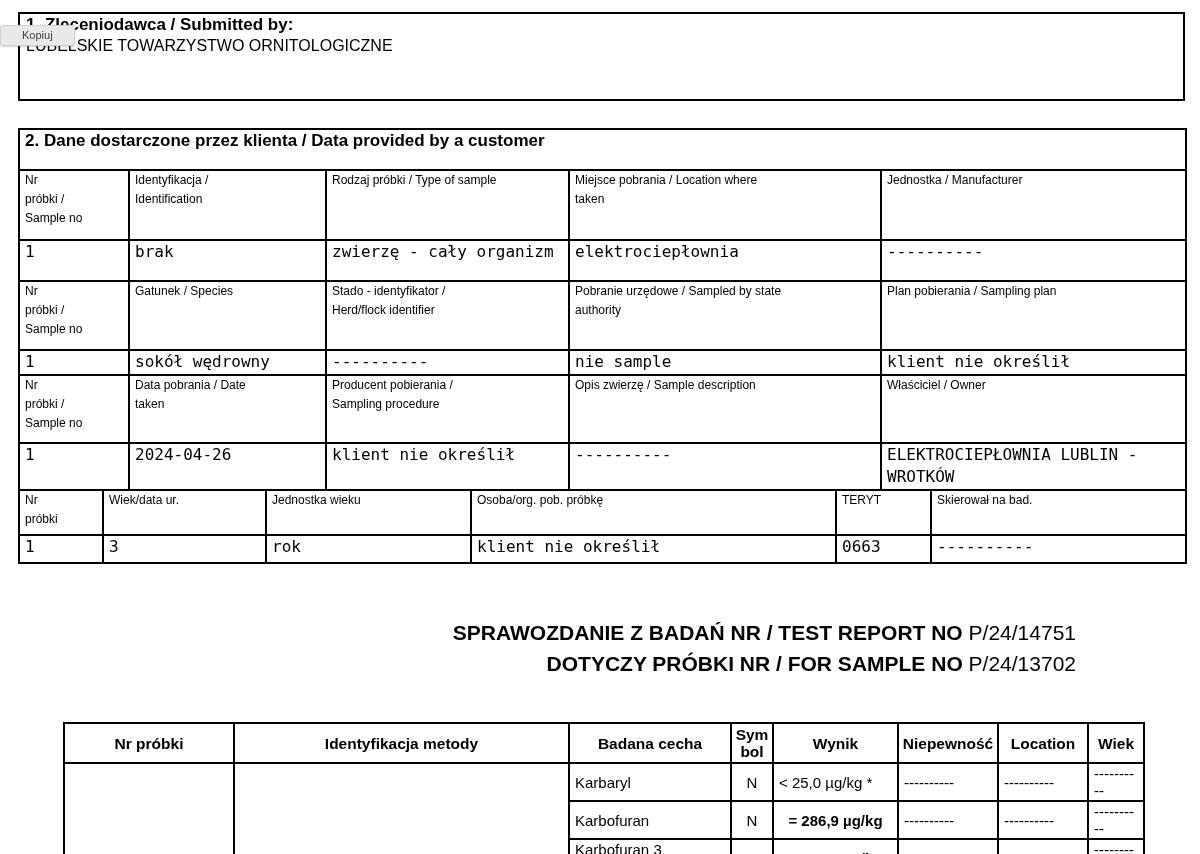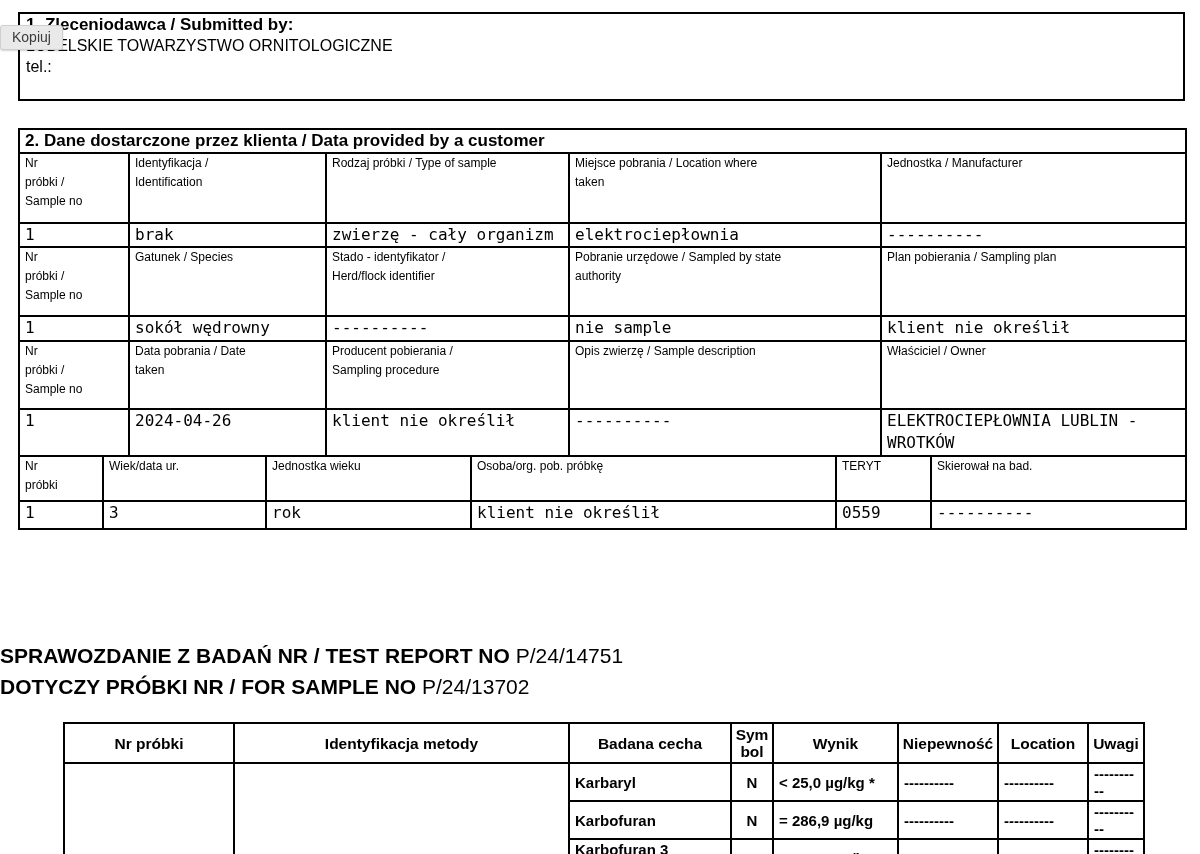--- a/index.html
+++ b/index.html
@@ -8,62 +8,61 @@
 
   
   .box1 { position:absolute; left:18px; top:12px; width:1167px; height:89px;
           border:2px solid #000; box-sizing:border-box; padding:0 6px; }
   .b1-title { font-weight:bold; font-size:17px; line-height:21px; }
   .b1-line  { font-size:16px; line-height:21px; }
 
   
   .kopiuj { position:absolute; left:0; top:25px; z-index:5;
             background:#e9e9e9; border:1px solid #cfcfcf; border-radius:3px;
-            padding:3px 11px 4px; font-family:"Liberation Sans", sans-serif;
-            font-size:14px; color:#3c3c3c; box-shadow:0 1px 2px rgba(0,0,0,.18);
+            padding:3px 21px 4px; font-family:"Liberation Sans", sans-serif;
+            font-size:11px; color:#3c3c3c; box-shadow:0 1px 2px rgba(0,0,0,.18);
             cursor:pointer; }
 
   
   table { border-collapse:collapse; table-layout:fixed; }
   .t2wrap { position:absolute; left:18px; top:128px; width:1167px; }
   .t2, .t2b { width:1167px; }
   .t2 td, .t2b td { border:2px solid #000; padding:0 5px; vertical-align:top; overflow:hidden; }
   .sect { font-weight:bold; font-size:17px; line-height:22px; }
   .hdr  { font-size:12px; line-height:19px; white-space:pre-line; padding-top:1px; }
   .mono { font-family:"DejaVu Sans Mono","Liberation Mono",monospace; font-size:16px; line-height:22px; }
   .t2b { margin-top:-2px; }
-  tr.h24{height:24px} tr.h25{height:25px} tr.h28{height:28px} tr.h45{height:45px}
+  tr.h24{height:41px} tr.h25{height:25px} tr.h28{height:28px} tr.h45{height:45px}
   tr.h47{height:47px} tr.h68{height:68px} tr.h69{height:69px} tr.h70{height:70px}
   tr.h38{height:38px} tr.h26{height:26px}
 
   
-  .titles { position:absolute; left:0; top:617px; width:1076px; text-align:left;
-            font-size:21px; line-height:31px;margin-top:23px; }
+  .titles { position:absolute; left:0; top:617px; width:1076px; text-align:right;
+            font-size:21px; line-height:31px; }
   .titles .lbl { font-weight:bold; }
 
   
   .t3 { position:absolute; left:63px; top:722px; width:1080px; }
   .t3 th, .t3 td { border:2px solid #000; overflow:hidden; }
   .t3 th { font-size:15.5px; font-weight:bold; text-align:center; vertical-align:middle;
            white-space:pre-line; line-height:17px; padding:2px; }
-  .t3 td { font-size:15px; padding:1px 5px; vertical-align:middle;font-weight:bold; }
+  .t3 td { font-size:15px; padding:1px 5px; vertical-align:middle; }
   .sym   { text-align:center; }
   .wynik { font-size:15.5px; }
-  .wynik.bold { font-weight:bold; }
+  .wynik.bold { font-weight:bold;text-align:center; }
   .dash  { font-size:11px; }
 </style>
 </head>
 <body>
 
 <div class="page">
 
   <div class="box1">
     <div class="b1-title">1. Zleceniodawca / Submitted by:</div>
     <div class="b1-line">LUBELSKIE TOWARZYSTWO ORNITOLOGICZNE</div>
-    <div class="b1-line">tel.:</div>
   </div>
 
   <button class="kopiuj">Kopiuj</button>
 
   <div class="t2wrap">
     <table class="t2">
       <colgroup>
           <col style="width:110px">
           <col style="width:197px">
           <col style="width:243px">
@@ -147,21 +146,21 @@
         <td class="hdr">Jednostka wieku</td>
         <td class="hdr">Osoba/org. pob. próbkę</td>
         <td class="hdr">TERYT</td>
         <td class="hdr">Skierował na bad.</td>
       </tr>
       <tr class="h28">
         <td class="mono">1</td>
         <td class="mono">3</td>
         <td class="mono">rok</td>
         <td class="mono">klient nie określił</td>
-        <td class="mono">0559</td>
+        <td class="mono">0663</td>
         <td class="mono">----------</td>
       </tr>
     </tbody>
       </table>
   </div>
 
   <div class="titles">
     <div><span class="lbl">SPRAWOZDANIE Z BADAŃ NR / TEST REPORT NO</span> <span>P/24/14751</span></div>
     <div><span class="lbl">DOTYCZY PRÓBKI NR / FOR SAMPLE NO</span> <span>P/24/13702</span></div>
   </div>
@@ -180,21 +179,21 @@
     <tbody>
         <tr class="h38">
       <th>Nr próbki</th>
       <th>Identyfikacja metody</th>
       <th>Badana cecha</th>
       <th>Sym
 bol</th>
       <th>Wynik</th>
       <th>Niepewność</th>
       <th>Location</th>
-      <th>Uwagi</th>
+      <th>Wiek</th>
     </tr>
     <tr class="h26">
       <td rowspan="4"></td>
       <td rowspan="4"></td>
       <td>Karbaryl</td>
       <td class="sym">N</td>
       <td class="wynik">&lt; 25,0 µg/kg *</td>
       <td class="dash">----------</td>
       <td class="dash">----------</td>
       <td class="dash">----------</td>

